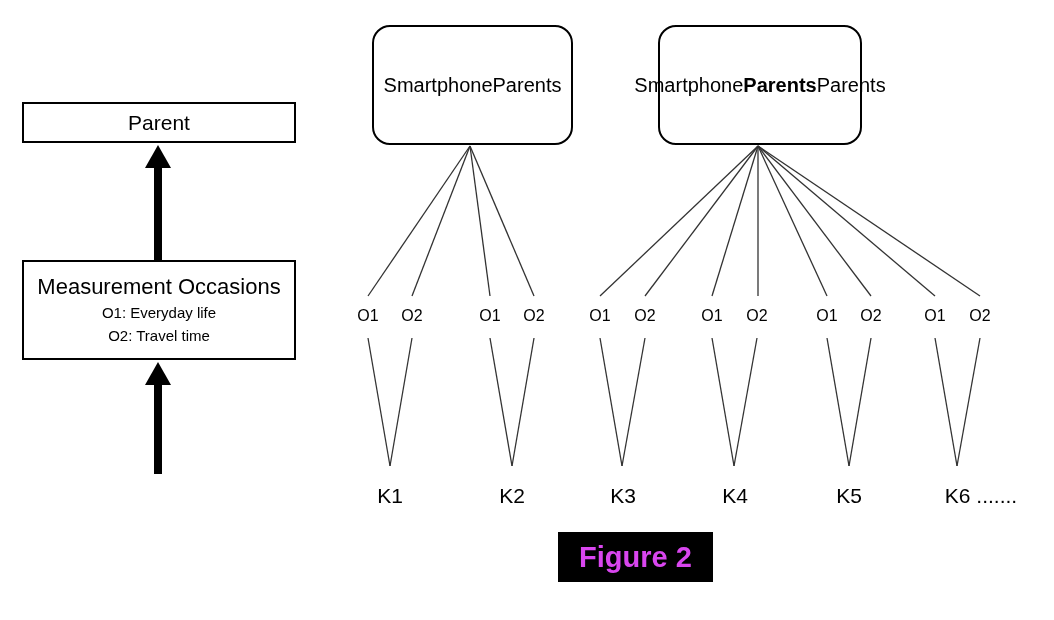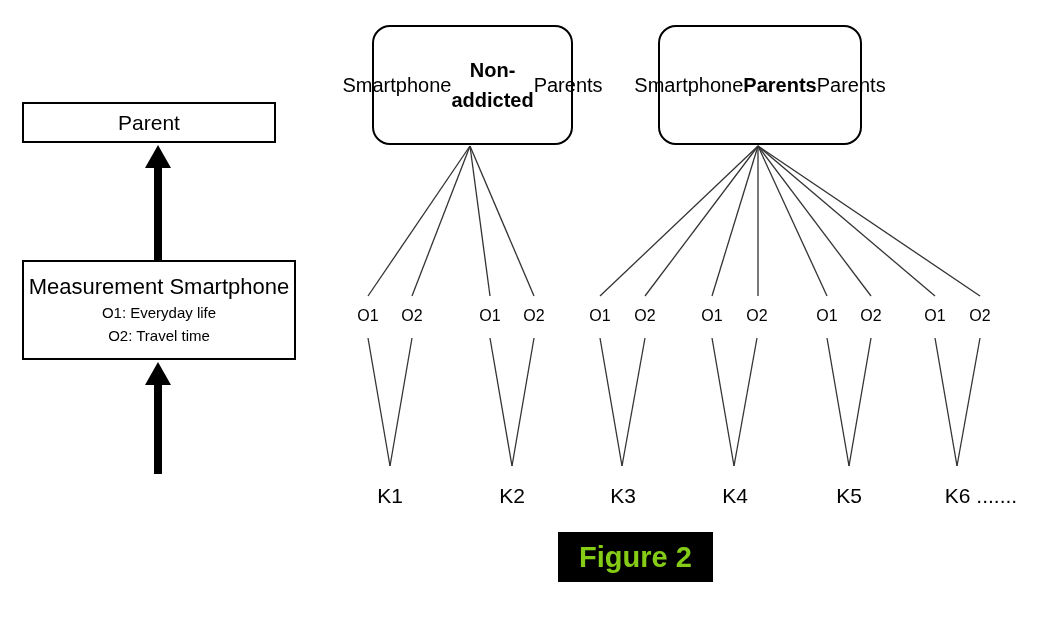--- a/index.html
+++ b/index.html
@@ -87,21 +87,21 @@
     line-height: 30px;
     white-space: nowrap;
   }
   .caption {
     position: absolute;
     left: 558px;
     top: 532px;
     width: 155px;
     height: 50px;
     background: #000000;
-    color: #84cc16;
+    color: #d946ef;
     font-size: 29px;
     font-weight: bold;
     display: flex;
     align-items: center;
     justify-content: center;
   }
   line {
     stroke: #333333;
     stroke-width: 1.3;
   }
@@ -162,36 +162,35 @@
     <g>
       <rect class="arrow-part" x="154" y="165" width="8" height="95"></rect>
       <polygon class="arrow-part" points="158,145 145,168 171,168"></polygon>
     </g>
     <g>
       <rect class="arrow-part" x="154" y="383" width="8" height="91"></rect>
       <polygon class="arrow-part" points="158,362 145,385 171,385"></polygon>
     </g>
   </svg>
 
-  <div class="box" style="left:22px; top:102px; width:254px; height:41px;">
+  <div class="box" style="left:22px; top:102px; width:274px; height:41px;">
     <span class="box-label">Parent</span>
   </div>
 
   <div class="box" style="left:22px; top:260px; width:274px; height:100px;">
     <div class="measurement-inner">
-      <div class="measurement-title">Measurement Smartphone</div>
+      <div class="measurement-title">Measurement Occasions</div>
       <div class="measurement-sub">O1: Everyday life</div>
       <div class="measurement-sub">O2: Travel time</div>
     </div>
   </div>
 
 
   <div class="rounded-box" style="left:372px; top:25px; width:201px; height:120px;">
     <div class="rb-line">Smartphone</div>
-    <div class="rb-line bold">Non-addicted</div>
     <div class="rb-line">Parents</div>
   </div>
 
   <div class="rounded-box" style="left:658px; top:25px; width:204px; height:120px;">
     <div class="rb-line">Smartphone</div>
     <div class="rb-line bold">Parents</div>
     <div class="rb-line">Parents</div>
   </div>
 
   <span class="olabel" style="left:368px;">O1</span>

